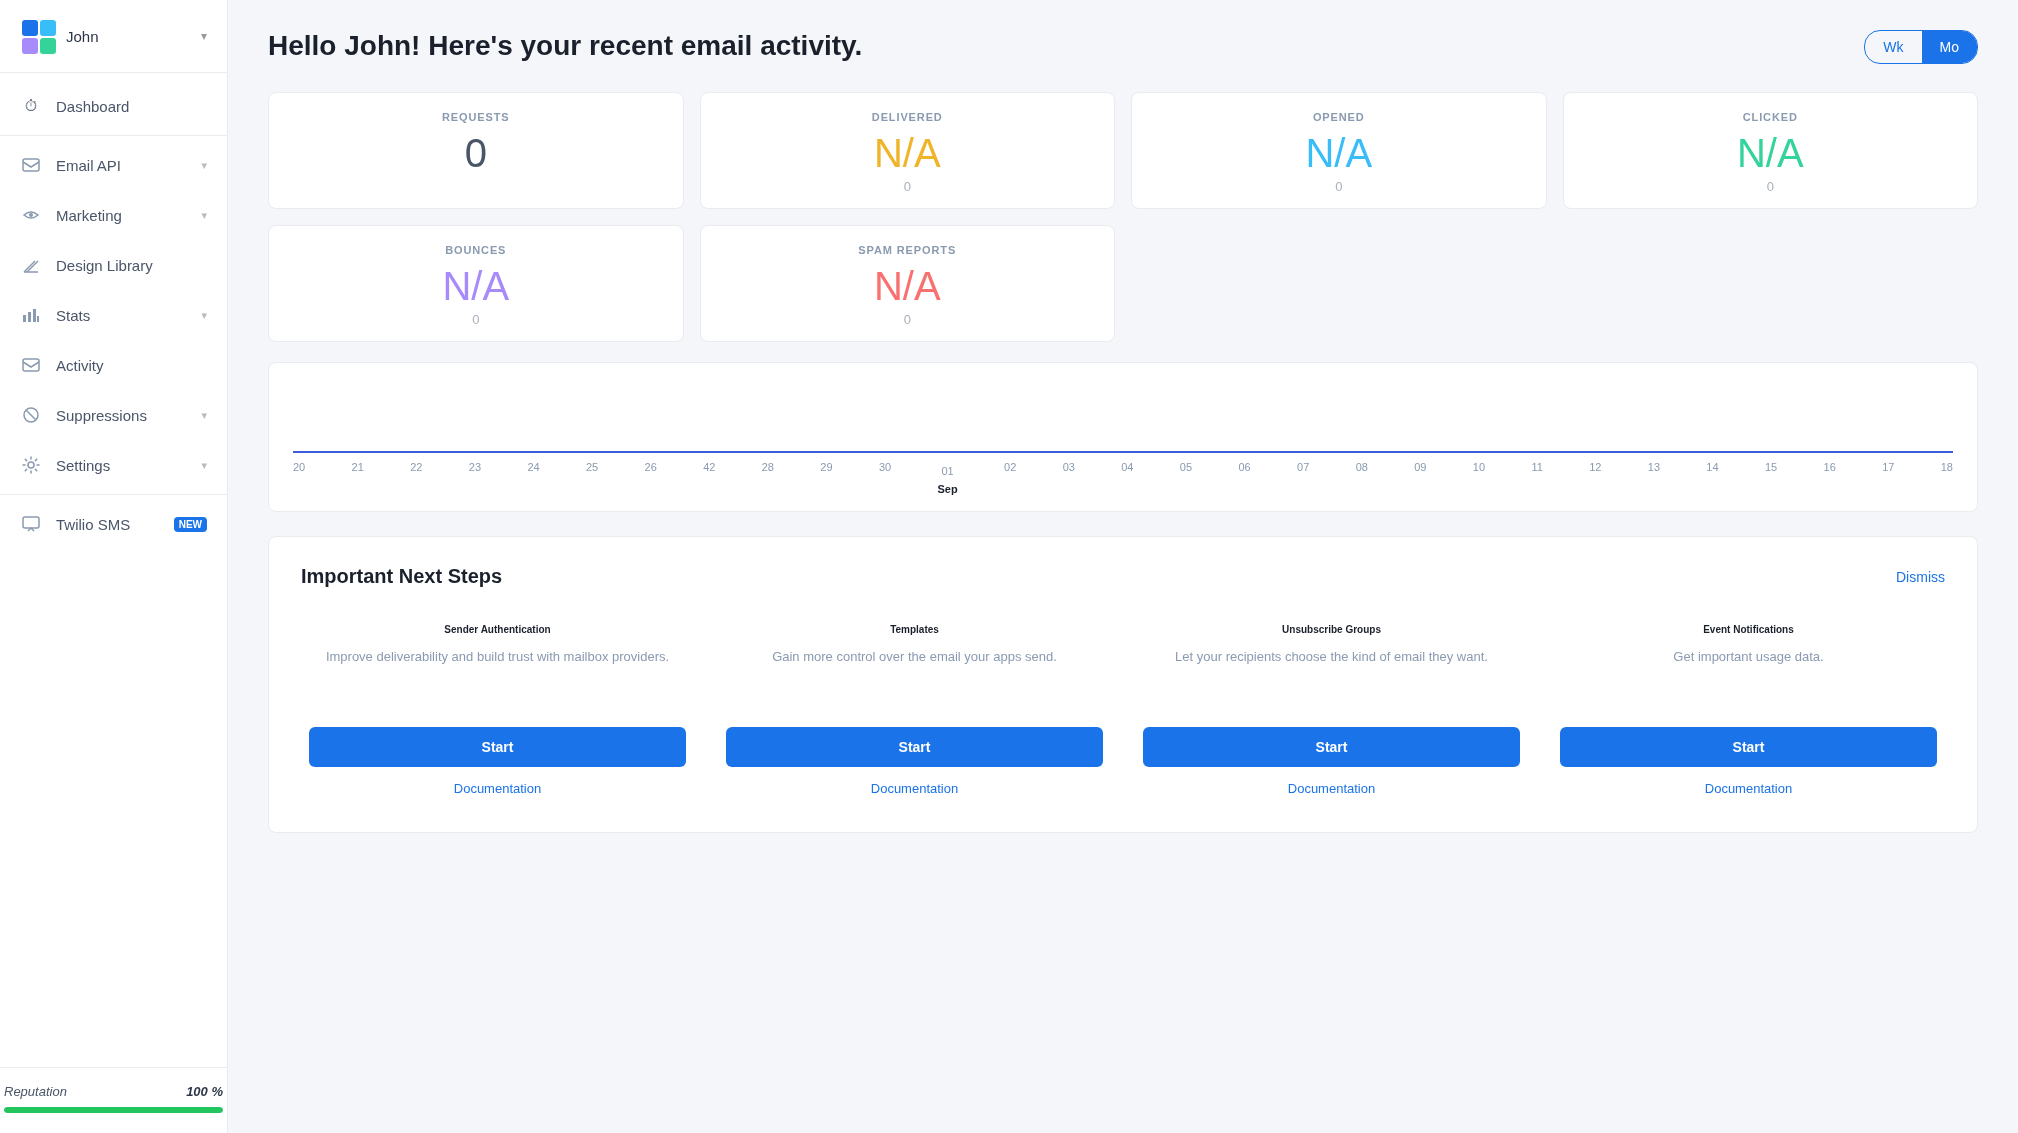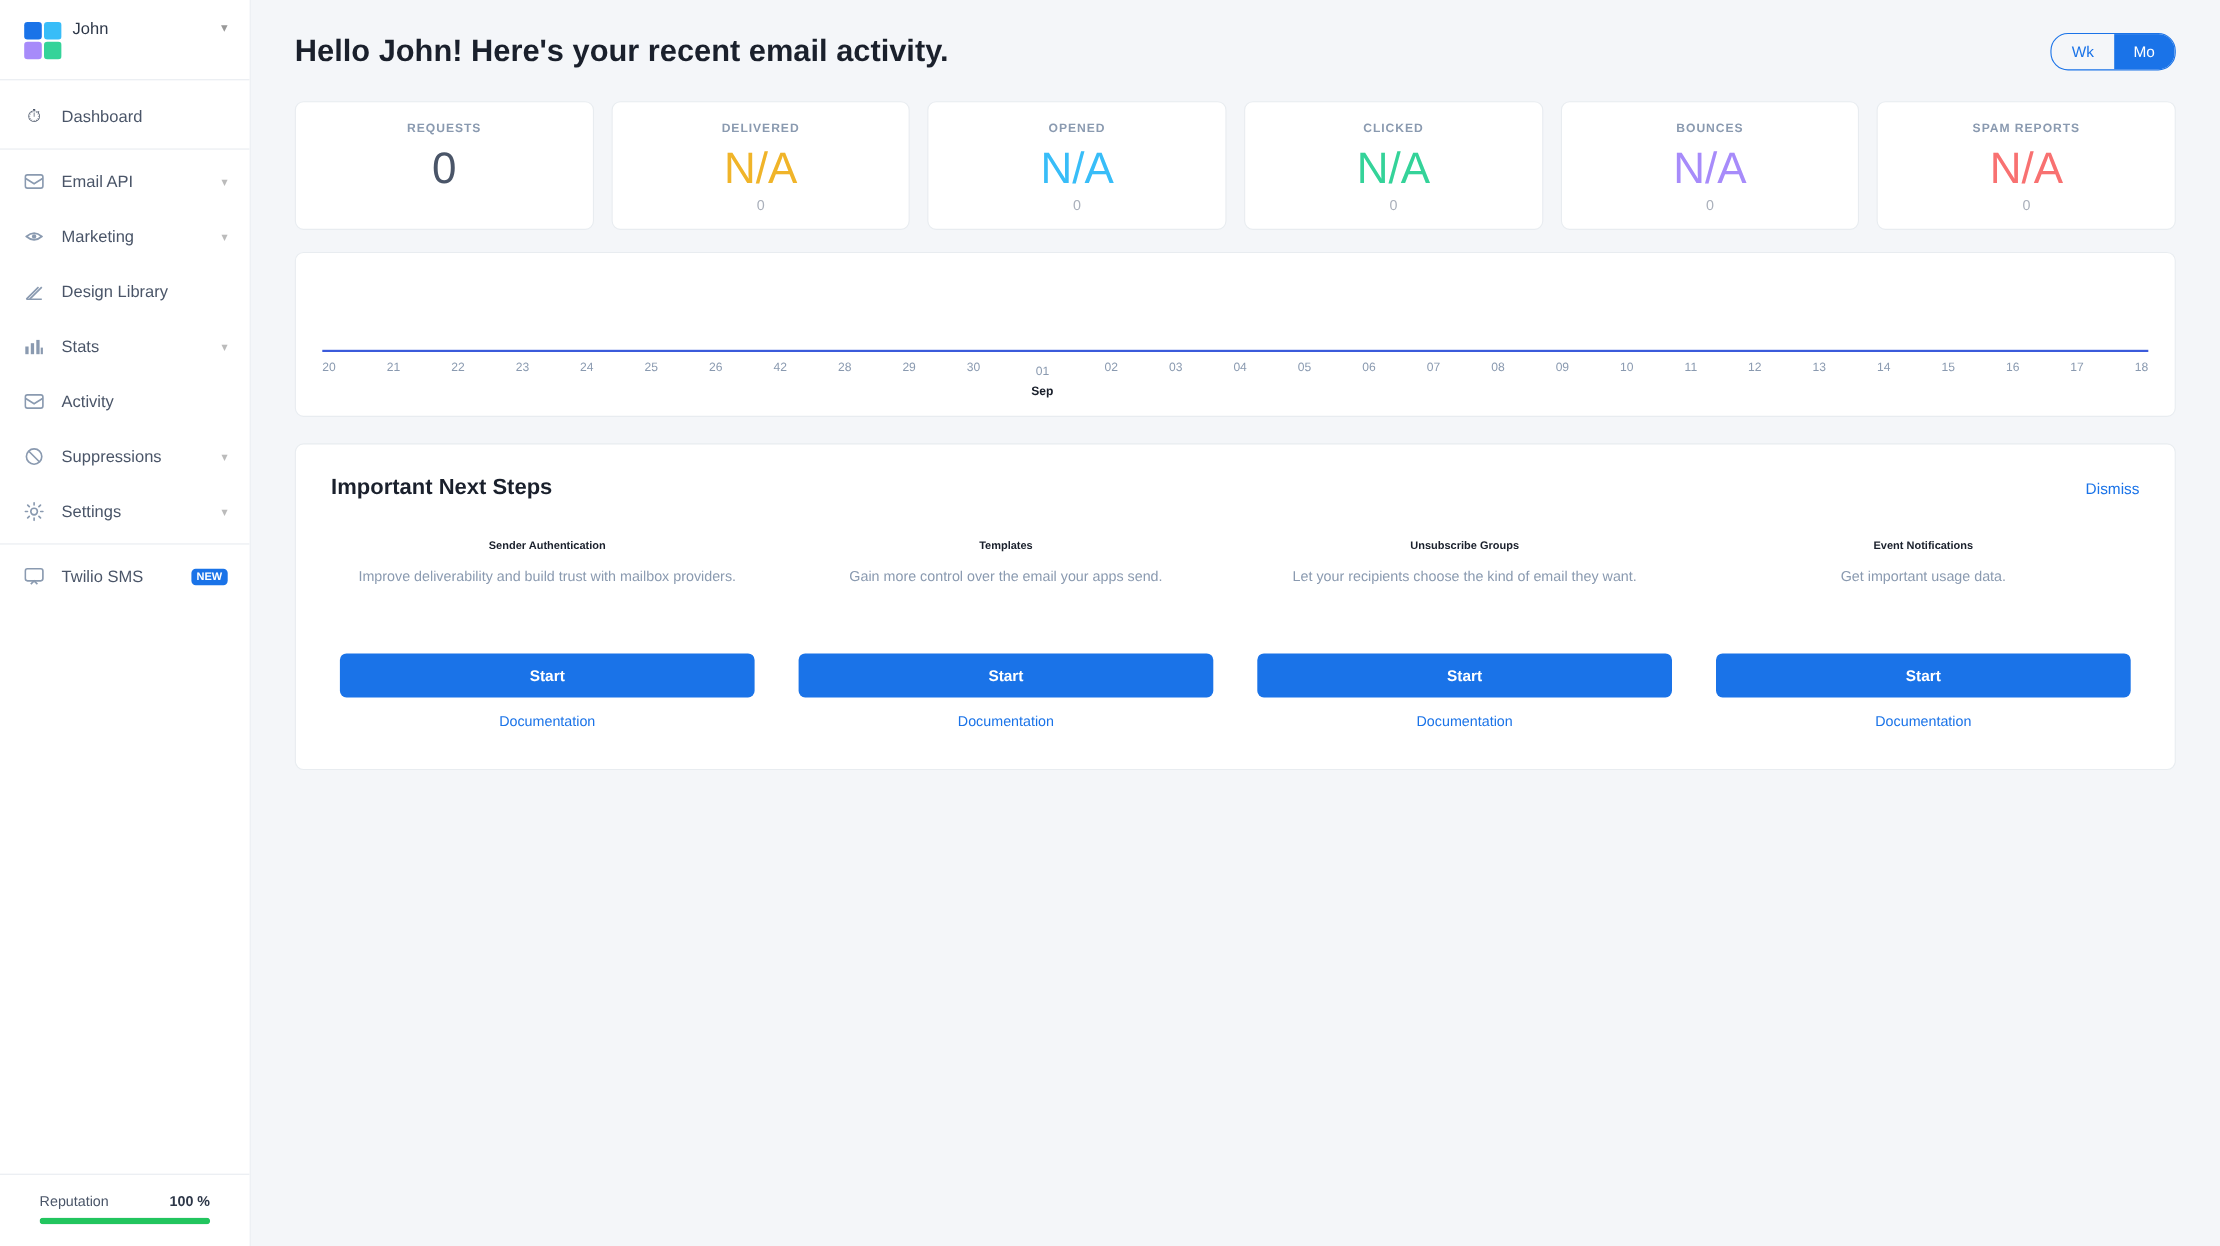--- a/index.html
+++ b/index.html
@@ -11,20 +11,21 @@
       min-width: 228px;
       background: #fff;
       border-right: 1px solid #e8ecf0;
       display: flex;
       flex-direction: column;
       height: 100vh;
       overflow-y: auto;
     }
     .sidebar-logo {
       display: flex;
+      align-items: center;
       padding: 18px 20px;
       gap: 10px;
       border-bottom: 1px solid #e8ecf0;
       cursor: pointer;
     }
     .logo-icon {
       width: 36px;
       height: 36px;
     }
     .sidebar-username {
@@ -55,22 +56,23 @@
       font-weight: 700;
       background: #1a73e8;
       color: #fff;
       border-radius: 4px;
       padding: 2px 5px;
       margin-left: 4px;
     }
     .sidebar-divider { height: 1px; background: #e8ecf0; margin: 4px 0; }
 
     .sidebar-reputation {
-      padding: 16px 36px 20px;
+      padding: 16px 4px 20px;
       border-top: 1px solid #e8ecf0;
+      font-style: italic;
     }
     .reputation-header {
       display: flex;
       justify-content: space-between;
       align-items: center;
       margin-bottom: 8px;
     }
     .reputation-label { font-size: 13px; color: #4a5568; }
     .reputation-value { font-size: 13px; font-weight: 600; color: #2d3748; }
     .reputation-bar {
@@ -121,21 +123,21 @@
       color: #1a73e8;
     }
     .period-btn.active {
       background: #1a73e8;
       color: #fff;
     }
 
     
     .stats-cards {
       display: grid;
-      grid-template-columns: repeat(6, 1fr);
+      grid-template-columns: repeat(4, 1fr);
       gap: 16px;
       margin-bottom: 20px;
     }
     .stat-card {
       background: #fff;
       border-radius: 8px;
       border: 1px solid #e8ecf0;
       padding: 18px 16px 14px;
       text-align: center;
     }

